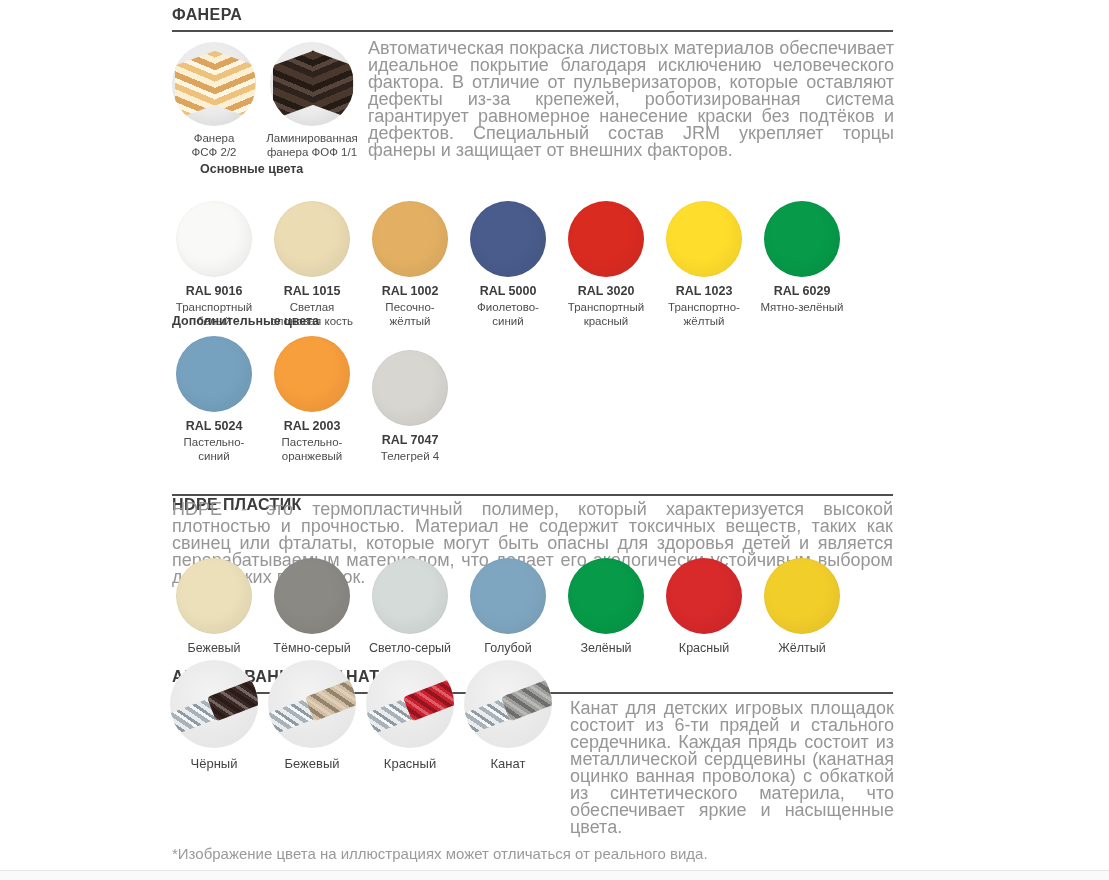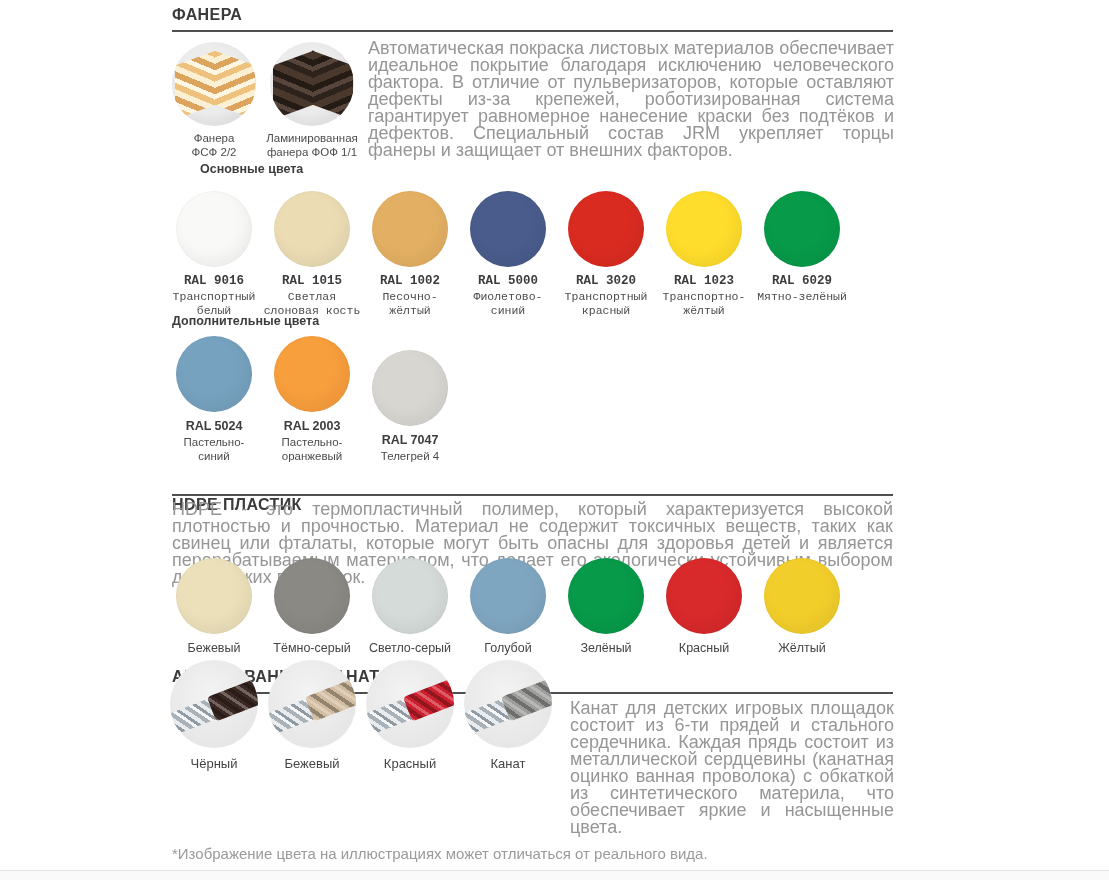--- a/index.html
+++ b/index.html
@@ -73,21 +73,21 @@
     </div>
     <div class="mat-label">Ламинированная
 фанера ФОФ 1/1</div>
   </div>
 </div>
 
 <div class="abs para" style="left:368px;top:40px;width:526px;">Автоматическая покраска листовых материалов обеспечивает идеальное покрытие благодаря исключению человеческого фактора. В отличие от пульверизаторов, которые оставляют дефекты из-за крепежей, роботизированная система гарантирует равномерное нанесение краски без подтёков и дефектов. Специальный состав JRM укрепляет торцы фанеры и защищает от внешних факторов.</div>
 
 <div class="abs subtitle" style="left:172px;top:162px;margin-left:28px;">Основные цвета</div>
 
-<div class="abs row" style="top:191px;font-family:Liberation Mono, monospace;">
+<div class="abs row" style="top:201px;">
   <div class="col">
     <div class="circle" style="background-color: rgb(249, 249, 247);"></div>
     <div class="code">RAL 9016</div>
     <div class="name">Транспортный
 белый</div>
   </div>
   <div class="col">
     <div class="circle" style="background-color: rgb(235, 220, 180);"></div>
     <div class="code">RAL 1015</div>
     <div class="name">Светлая

